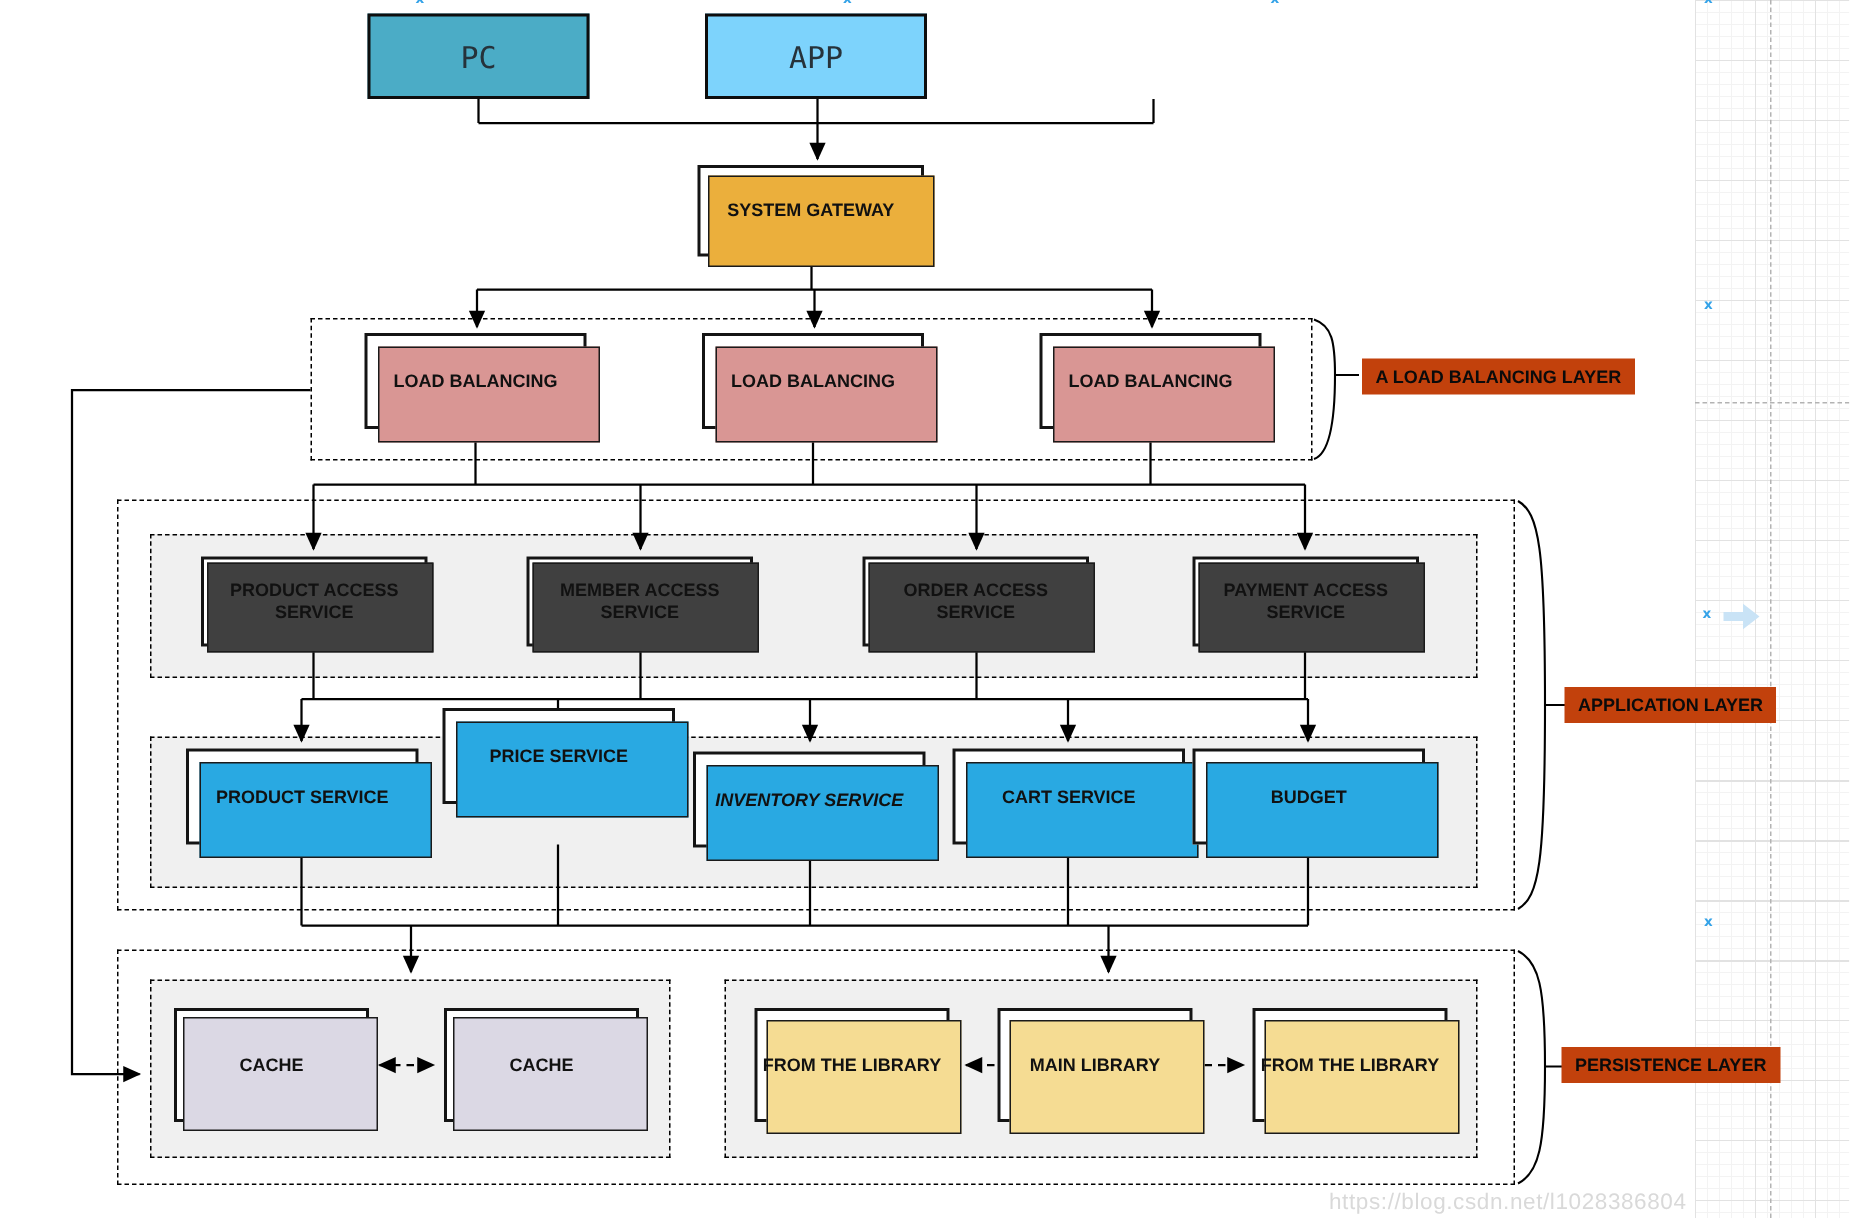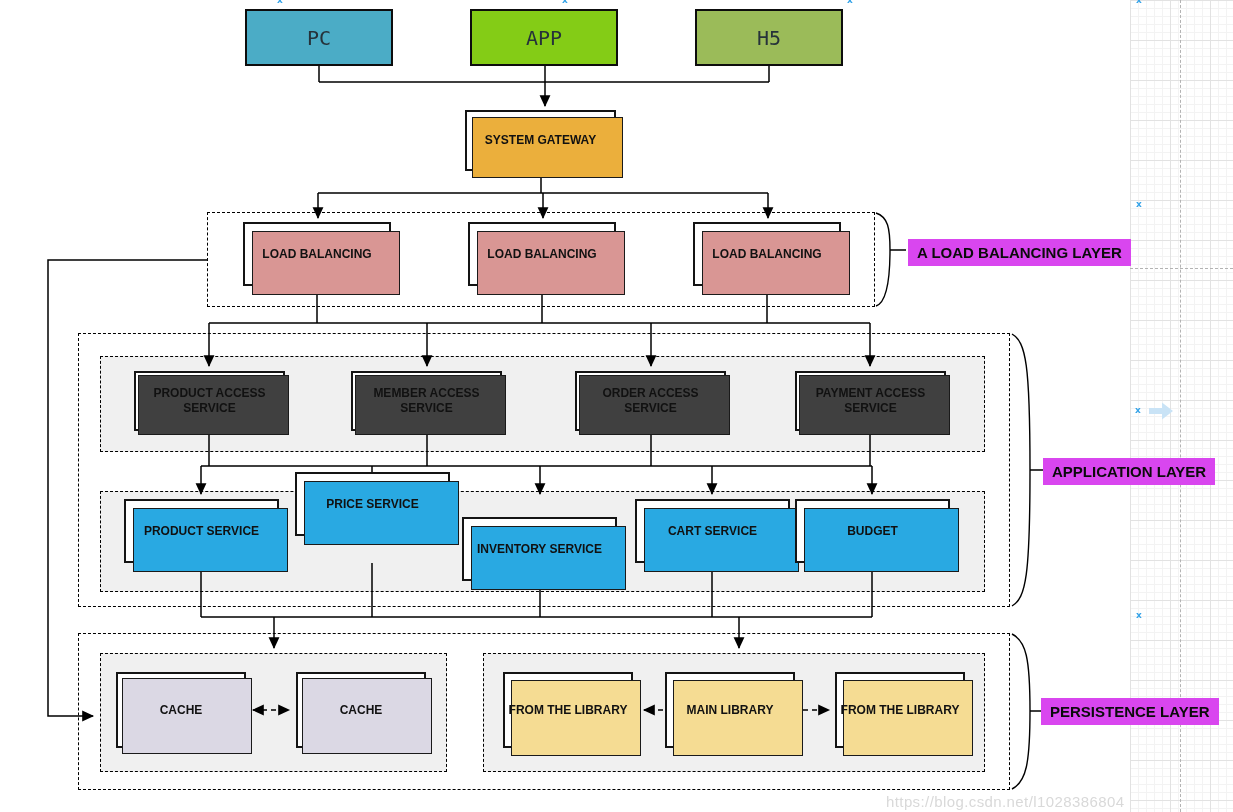--- a/index.html
+++ b/index.html
@@ -30,25 +30,25 @@
   .sh-gold{--sx:5px;--sy:5px;--sc:#EBAF3C;}
   .sh-salmon{--sx:7px;--sy:7px;--sc:#D99694;}
   .sh-dark{--sx:1.5px;--sy:1.5px;--sc:#404040;}
   .sh-blue{--sx:7px;--sy:7px;--sc:#29A9E2;}
   .sh-lav{--sx:4px;--sy:4px;--sc:#DBD8E4;}
   .sh-wheat{--sx:6px;--sy:6px;--sc:#F5DC93;}
   .client{position:absolute;box-sizing:border-box;border:2px solid #0d0d0d;z-index:2;
         display:flex;align-items:center;justify-content:center;
         font-family:"DejaVu Sans Mono",monospace;font-size:20px;color:#26323a;}
   .c-pc{background:#4BACC6;text-align:center;}
-  .c-app{background:#84cc16;}
+  .c-app{background:#7dd3fc;}
   .c-h5{background:#9BBB59;}
   
-  .layer-label{position:absolute;z-index:3;background:#d946ef;padding:5px 9px;white-space:nowrap;
-        font-weight:bold;font-size:15px;color:#0b0b0b;}
+  .layer-label{position:absolute;z-index:3;background:#c2410c;padding:5px 9px;white-space:nowrap;
+        font-weight:bold;font-size:12px;color:#0b0b0b;}
   
   .watermark{position:absolute;left:886px;top:793px;z-index:4;font-size:15px;color:#d9d9d9;
         letter-spacing:.4px;white-space:nowrap;}
   .bmark{position:absolute;z-index:5;color:#35a3e8;font-weight:bold;font-size:9px;
         font-family:"DejaVu Sans",sans-serif;line-height:1;}
 </style>
 </head>
 <body>
 
 <div id="canvas">
@@ -112,23 +112,20 @@
     </g>
     <path d="M1149,408 h13 v-5.5 l11,8.5 -11,8.5 v-5.5 h-13 z" fill="#C9E3F6"></path>
   </svg>
 
   <div class="client c-pc" style="left:245px;top:9px;width:148px;height:57px;">
     <span>PC</span>
   </div>
   <div class="client c-app" style="left:470px;top:9px;width:148px;height:57px;">
     <span>APP</span>
   </div>
-  <div class="client c-h5" style="left:695px;top:9px;width:148px;height:57px;">
-    <span>H5</span>
-  </div>
 
   <div class="node sh-gold" style="left:465px;top:110px;width:151px;height:61px;">
     <span>SYSTEM GATEWAY</span>
   </div>
 
   <div class="node sh-salmon" style="left:243px;top:222px;width:148px;height:64px;">
     <span>LOAD BALANCING</span>
   </div>
   <div class="node sh-salmon" style="left:468px;top:222px;width:148px;height:64px;">
     <span>LOAD BALANCING</span>
@@ -149,21 +146,21 @@
   <div class="node sh-dark" style="left:795px;top:371px;width:151px;height:60px;">
     <span>PAYMENT ACCESS SERVICE</span>
   </div>
 
   <div class="node sh-blue" style="left:124px;top:499px;width:155px;height:64px;">
     <span>PRODUCT SERVICE</span>
   </div>
   <div class="node sh-blue" style="left:295px;top:472px;width:155px;height:64px;">
     <span>PRICE SERVICE</span>
   </div>
-  <div class="node sh-blue" style="left:462px;top:517px;width:155px;height:64px;">
+  <div class="node sh-blue" style="left:462px;top:501px;width:155px;height:64px;font-style:italic;">
     <span>INVENTORY SERVICE</span>
   </div>
   <div class="node sh-blue" style="left:635px;top:499px;width:155px;height:64px;">
     <span>CART SERVICE</span>
   </div>
   <div class="node sh-blue" style="left:795px;top:499px;width:155px;height:64px;">
     <span>BUDGET</span>
   </div>
 
   <div class="node sh-lav" style="left:116px;top:672px;width:130px;height:76px;">

